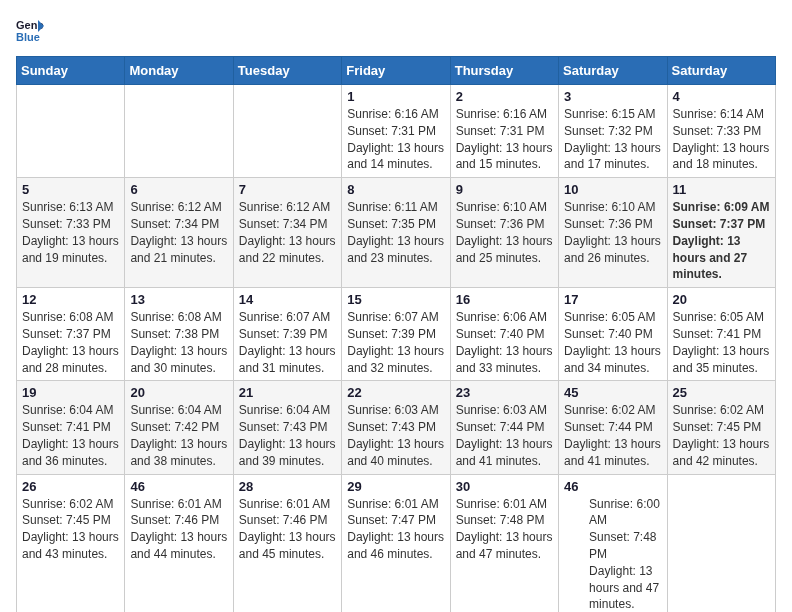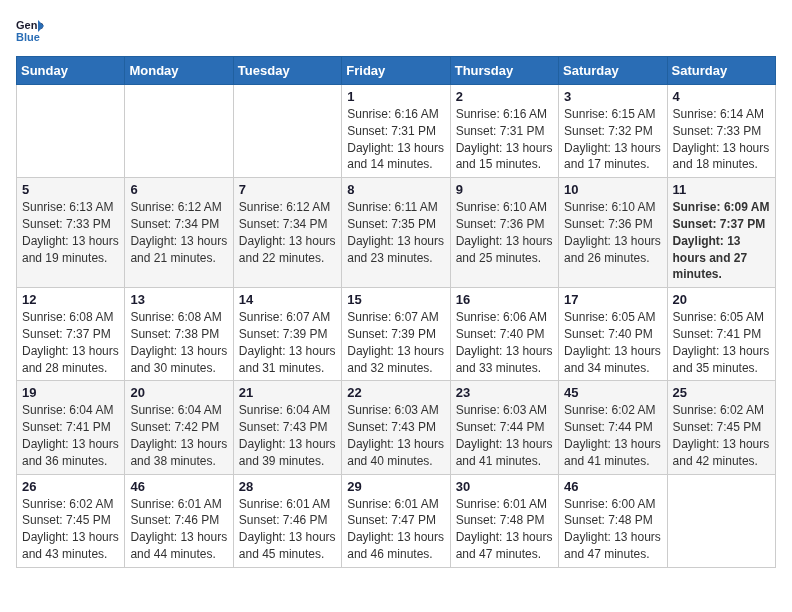--- a/index.html
+++ b/index.html
@@ -301,20 +301,20 @@
 Daylight: 13 hours and 46 minutes.</div>
         </td>
         <td>
           <div class="day-num">30</div>
           <div class="day-info" style="white-space: pre-line;">Sunrise: 6:01 AM
 Sunset: 7:48 PM
 Daylight: 13 hours and 47 minutes.</div>
         </td>
         <td>
           <div class="day-num">46</div>
-          <div class="day-info" style="white-space: pre-line;">Sunrise: 6:00 AM
+          <div class="day-info" style="white-space: pre-line; margin-left: 25px;">Sunrise: 6:00 AM
 Sunset: 7:48 PM
 Daylight: 13 hours and 47 minutes.</div>
         </td>
         <td class="empty-cell"></td>
       </tr>
     </tbody>
 </table>
 
 </body></html>

